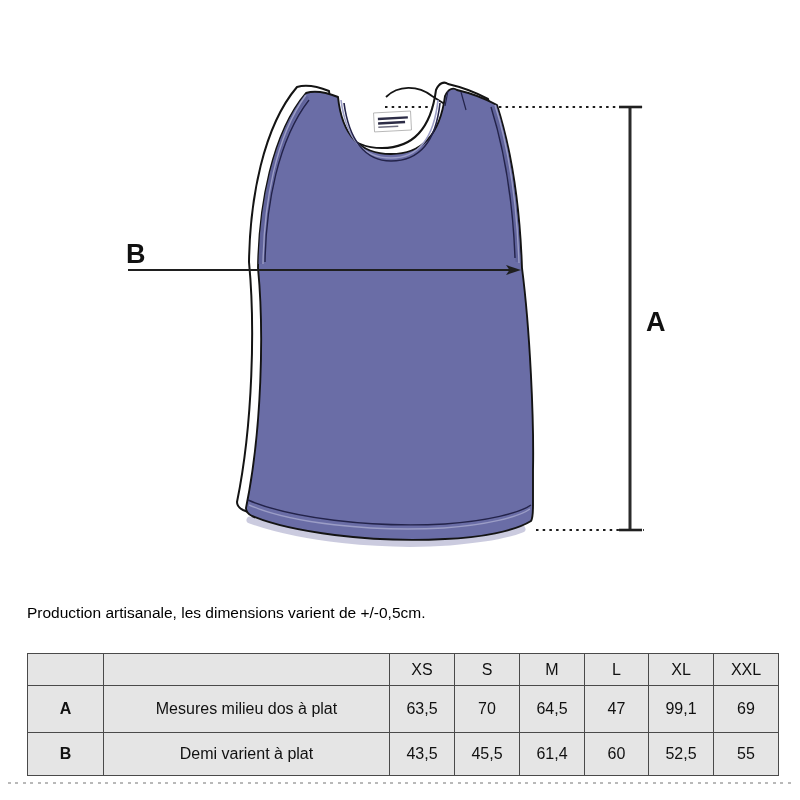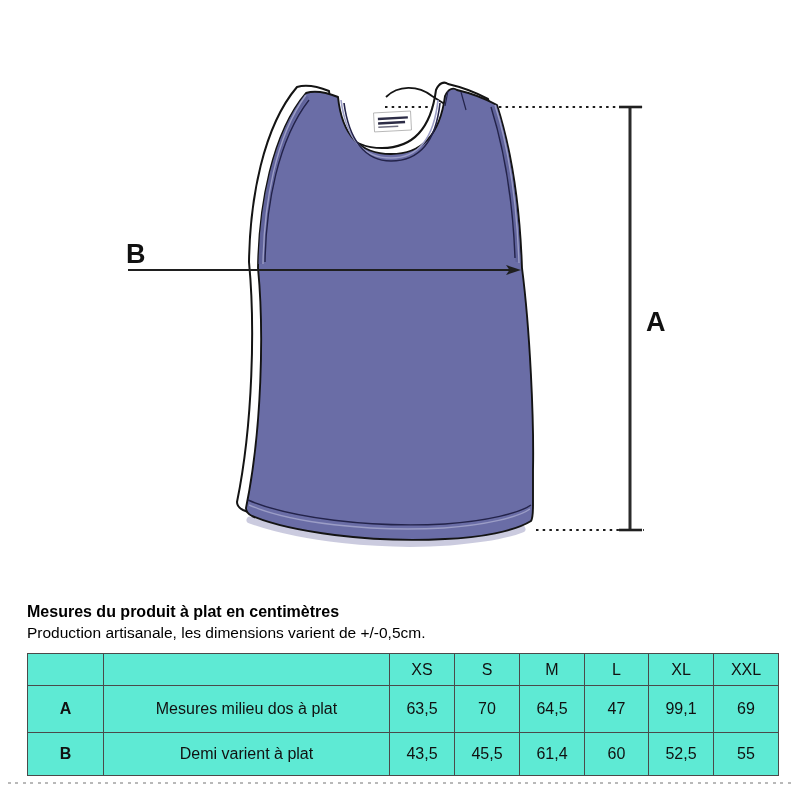--- a/index.html
+++ b/index.html
@@ -14,21 +14,21 @@
     font-size:27px;font-weight:700;fill:#111;
   }
   .title-block{left:27px;top:602px;line-height:20px;}
   .title-line1{font-size:16px;font-weight:700;color:#000;}
   .title-line2{font-size:15.5px;font-weight:400;color:#000;margin-top:1px;}
   table.size-table{
     position:absolute;left:27px;top:653px;border-collapse:collapse;table-layout:fixed;
   }
   table.size-table td{
     border:1px solid #4a4a4a;text-align:center;vertical-align:middle;
-    font-size:16px;color:#111;padding:0;background:#5eead4;
+    font-size:16px;color:#111;padding:0;background:#e5e5e5;
   }
   td.letter-cell{font-size:22px;font-weight:700;}
   td.desc-cell{text-align:left;padding-left:18px;font-size:15.5px;}
   td.size-head{font-size:16.5px;}
   tr.head-row{height:32px;}
   tr.row-a{height:47px;}
   tr.row-b{height:43px;}
   .bottom-dashed{
     left:8px;top:782px;width:786px;height:2px;
     background:repeating-linear-gradient(90deg,#b9b9b9 0 3px,transparent 3px 7.5px);
@@ -118,21 +118,20 @@
 
   <g>
     <line x1="630" y1="107" x2="630" y2="530" stroke="#2b2b2b" stroke-width="3"></line>
     <line x1="619" y1="107" x2="642" y2="107" stroke="#1f1f1f" stroke-width="2.6"></line>
     <line x1="619" y1="530" x2="642" y2="530" stroke="#1f1f1f" stroke-width="2.6"></line>
     <text class="measure-letter" x="646" y="331">A</text>
   </g>
 </svg>
 
 <div class="abs title-block">
-  <div class="title-line1">Mesures du produit à plat en centimètres</div>
   <div class="title-line2">Production artisanale, les dimensions varient de +/-0,5cm.</div>
 </div>
 
 <table class="size-table">
   <colgroup>
     <col style="width:76px">
       <col style="width:286px">
     <col style="width:65px">
       <col style="width:65px">
       <col style="width:65px">

